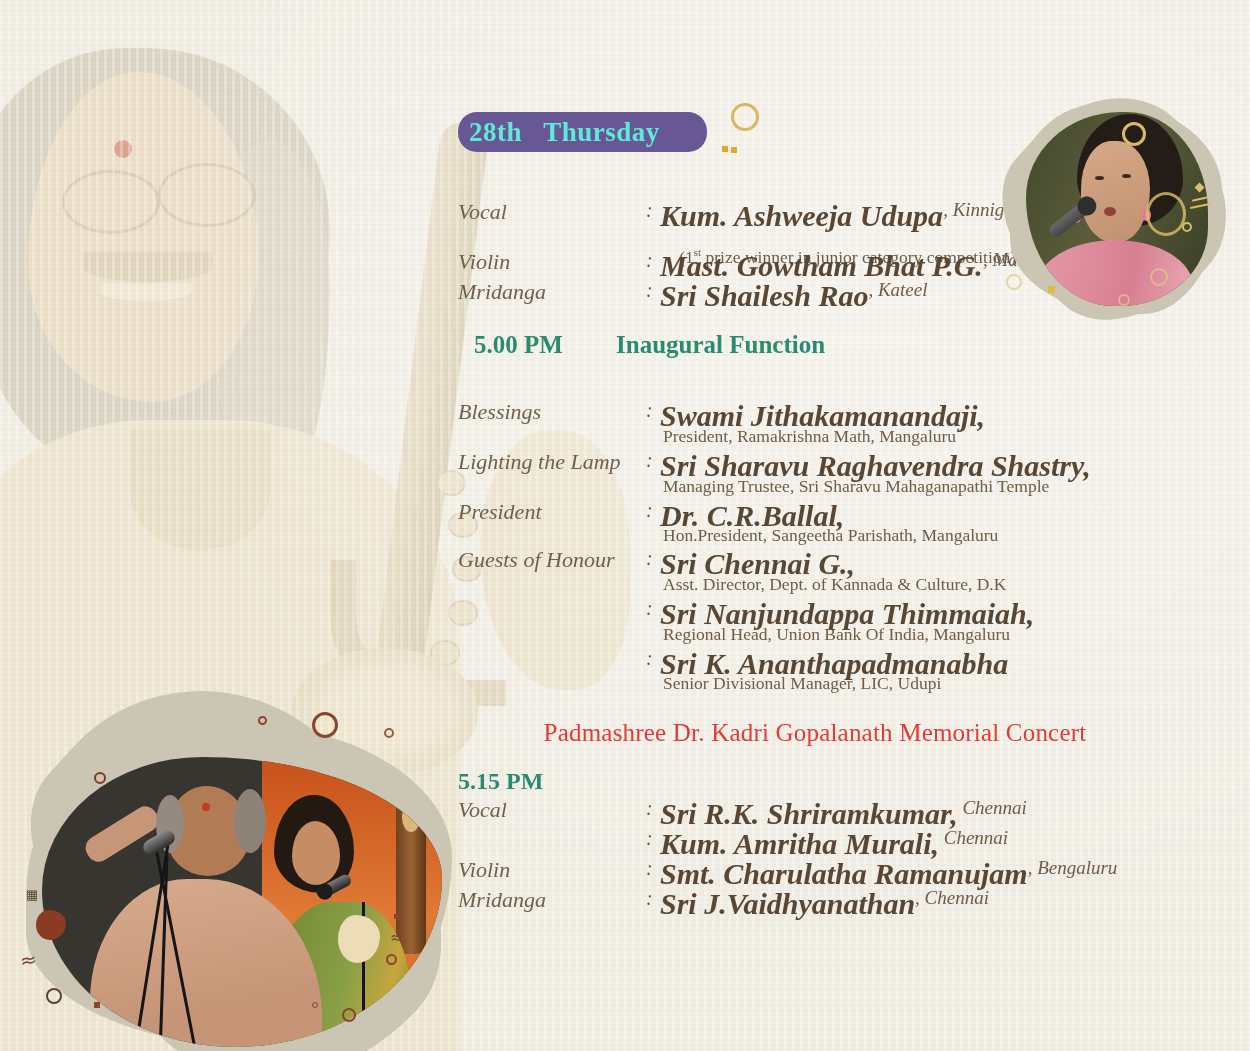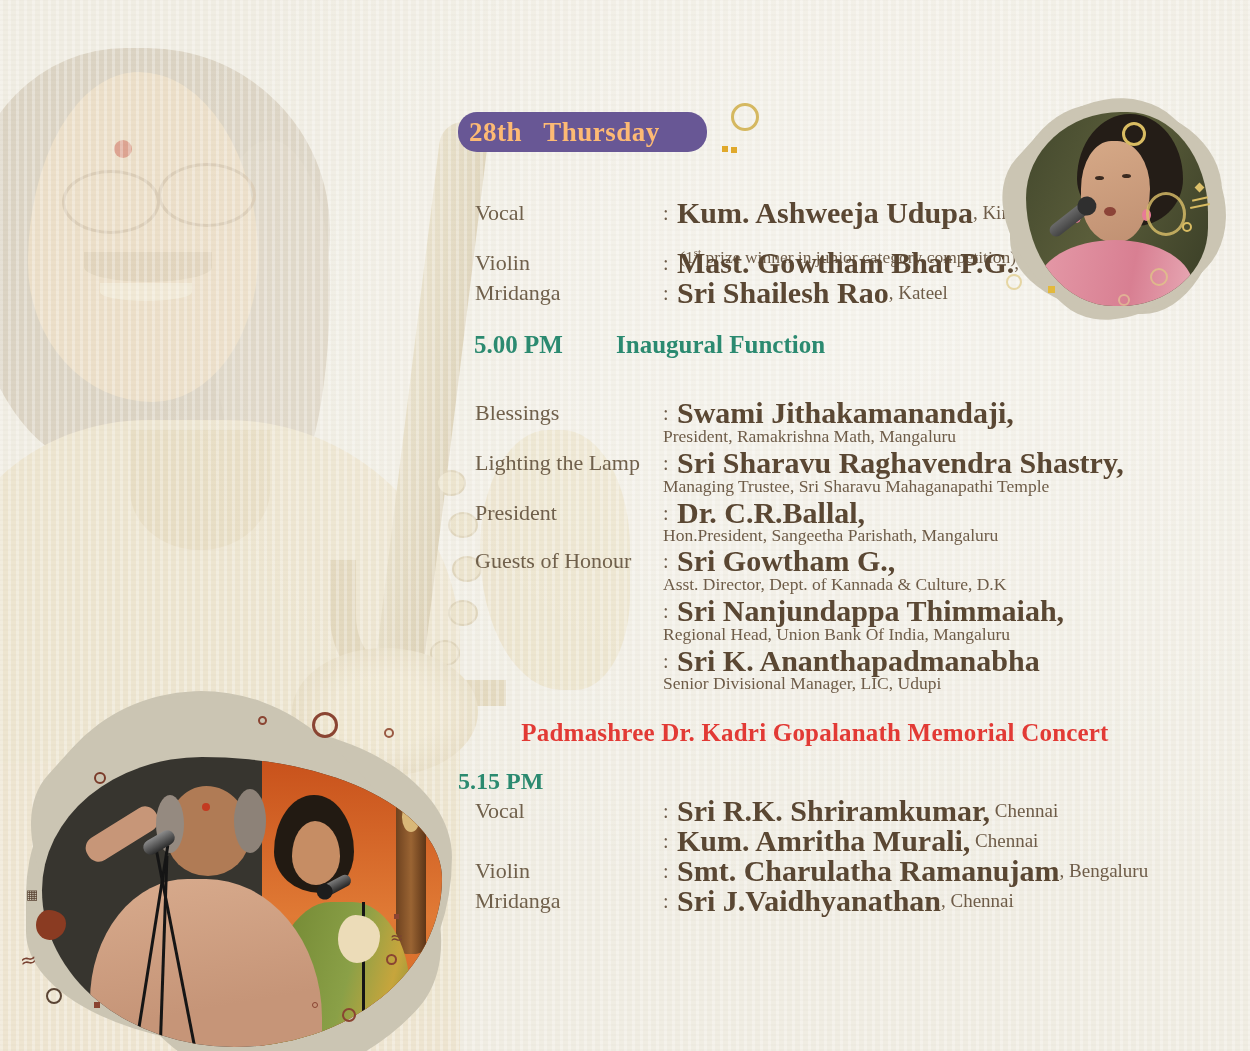--- a/index.html
+++ b/index.html
@@ -32,40 +32,40 @@
   .wm-key{position:absolute;width:26px;height:22px;background:#e6d8b2;border:2px solid #cdbb92;border-radius:50%;}
   .wm-sax-bell{position:absolute;left:292px;top:648px;width:186px;height:128px;background:radial-gradient(#efe3c4 40%,#d6c49c);border-radius:50%;}
   .wm-sax-bow{position:absolute;left:330px;top:560px;width:150px;height:120px;border:26px solid #d8c69e;border-top:none;border-right:none;border-radius:0 0 0 90px;}
   .wm-arm{position:absolute;left:480px;top:430px;width:150px;height:260px;background:#e8dab8;border-radius:50% 50% 40% 60%;}
 
   
   .content{position:absolute;inset:0;z-index:2;}
 
   .badge{
     position:absolute;left:458px;top:112px;width:249px;height:40px;
-    background:#685795;border-radius:19px;color:#fdba74;
+    background:#685795;border-radius:19px;color:#5eead4;
     font-weight:bold;font-size:27px;line-height:40px;padding-left:11px;
     white-space:pre;letter-spacing:.5px;box-sizing:border-box;
   }
   .sec-head{position:absolute;left:458px;display:flex;font-weight:bold;font-size:25px;color:#2b8a70;}
   .sec-time-s1{width:152px;}
   .sec-time-s2{width:142px;}
   .time-alone{position:absolute;left:458px;font-weight:bold;font-size:24px;color:#2b8a70;}
 
-  .row{position:absolute;left:475px;display:flex;align-items:center;height:28px;white-space:pre;}
+  .row{position:absolute;left:458px;display:flex;align-items:flex-start;height:28px;white-space:pre;font-style:italic;}
   .lbl{width:188px;font-size:22px;color:#70604b;flex:0 0 auto;}
   .coln{width:14px;font-size:20px;color:#6e5c48;flex:0 0 auto;}
   .nm{font-weight:bold;font-size:30px;color:#5a4733;}
   .tl{font-size:19px;color:#6e5c48;}
   .sub{position:absolute;left:663px;font-size:17.5px;color:#6e5c48;white-space:pre;}
   .note{position:absolute;left:653px;font-size:17.5px;color:#6e5c48;white-space:pre;}
   .note sup{font-size:11px;}
   .memorial-title{
     position:absolute;left:458px;top:719px;width:714px;text-align:center;
-    font-weight:bold;font-size:25px;color:#e23a35;letter-spacing:.2px;
+    font-weight:normal;font-size:25px;color:#e23a35;letter-spacing:.2px;
   }
 
   
   .blob-back{position:absolute;background:#cbc5b3;z-index:3;}
   .blob-back, .blob-back::after{border-radius:44% 56% 40% 60%/56% 44% 62% 38%;}
   .blob-back::after{content:"";position:absolute;inset:4%;background:#cbc5b3;transform:rotate(42deg) scale(1.10);}
 
   .photo{position:absolute;overflow:hidden;z-index:4;}
   
   .photo-girl{left:1026px;top:112px;width:182px;height:194px;border-radius:54% 46% 50% 50%/46% 54% 42% 58%;
@@ -181,21 +181,21 @@
     <div class="row" style="top:499px;">
       <span class="lbl">President</span>
       <span class="coln">:</span>
       <span class="nm">Dr. C.R.Ballal,</span>
     </div>
     <div class="sub" style="top:525px;">Hon.President, Sangeetha Parishath, Mangaluru</div>
 
     <div class="row" style="top:547px;">
       <span class="lbl">Guests of Honour</span>
       <span class="coln">:</span>
-      <span class="nm">Sri Gowtham G.,</span>
+      <span class="nm">Sri Chennai G.,</span>
     </div>
     <div class="sub" style="top:574px;">Asst. Director, Dept. of Kannada &amp; Culture, D.K</div>
 
     <div class="row" style="top:597px;">
       <span class="lbl"></span>
       <span class="coln">:</span>
       <span class="nm">Sri Nanjundappa Thimmaiah,</span>
     </div>
     <div class="sub" style="top:624px;">Regional Head, Union Bank Of India, Mangaluru</div>
 

